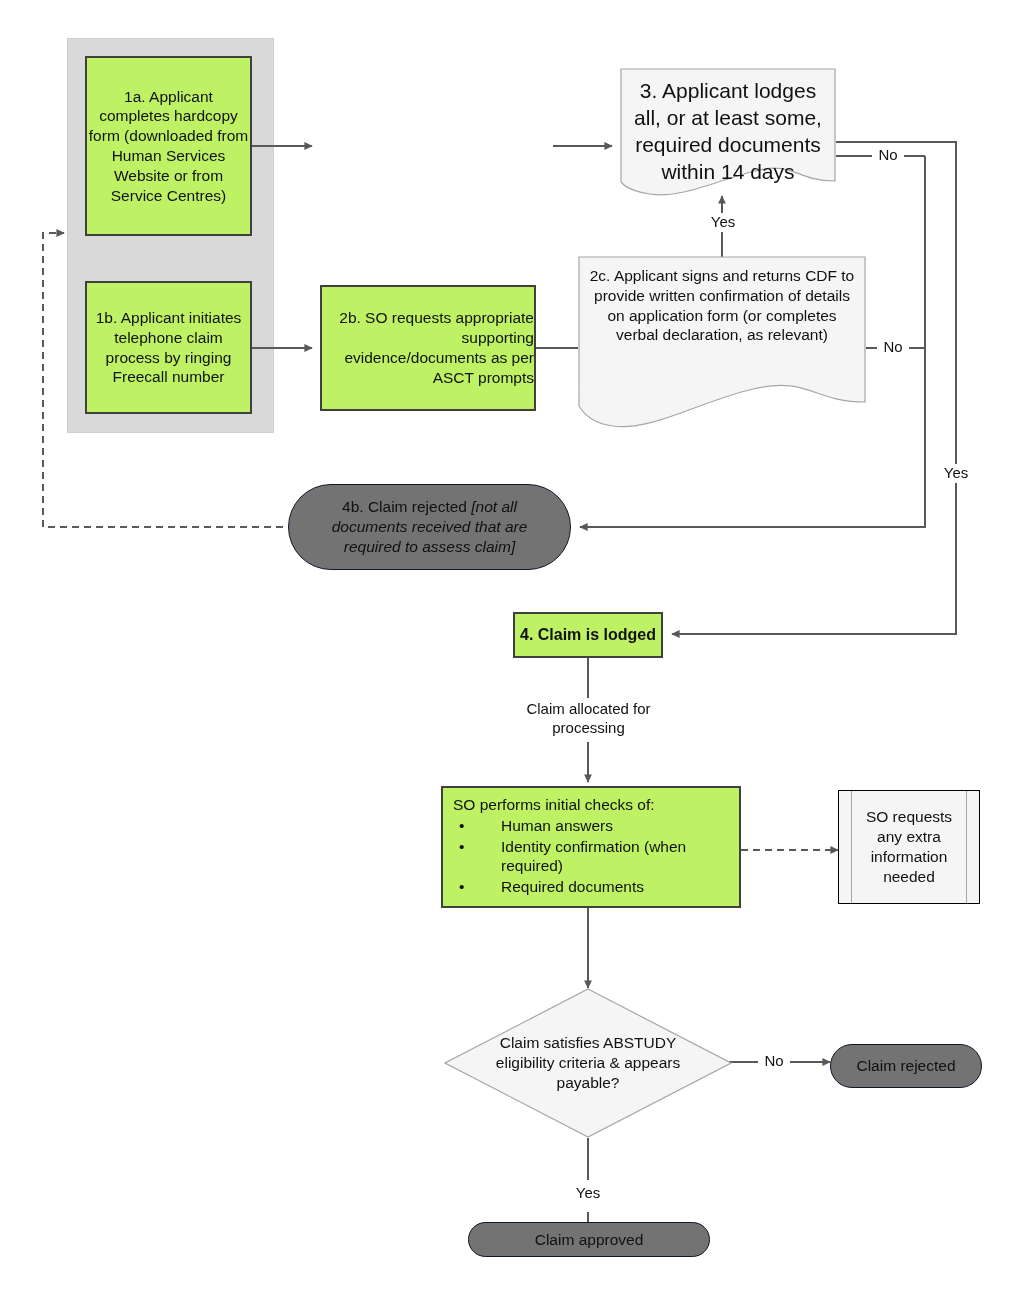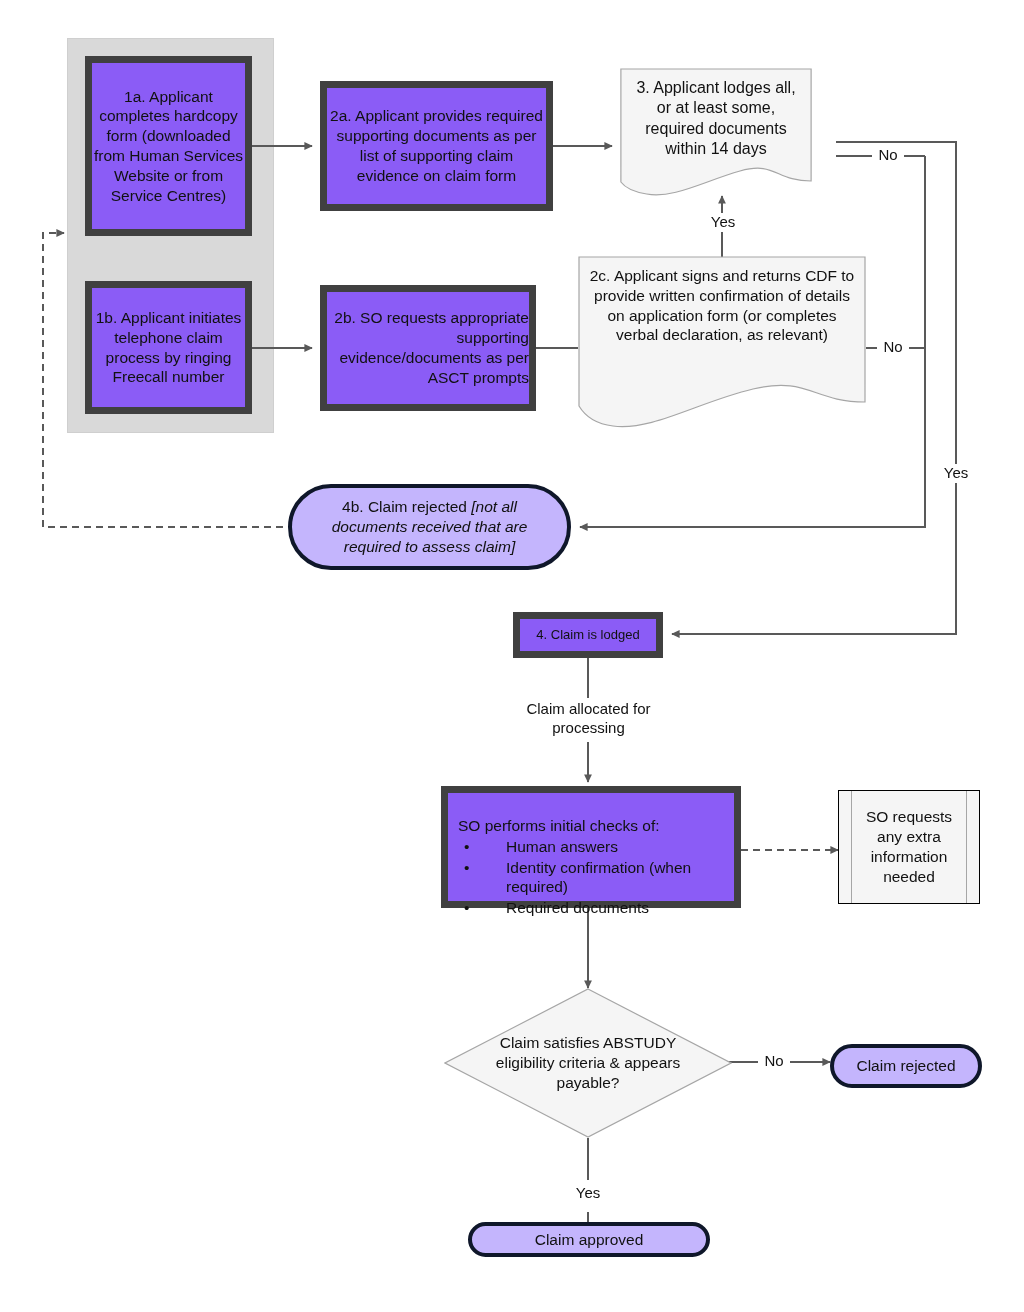--- a/index.html
+++ b/index.html
@@ -35,26 +35,26 @@
     text-align: center;
     line-height: 1.28;
     color: #111111;
   }
   .group-band {
     position: absolute;
     background: #d9d9d9;
     border: 1px solid #cfcfcf;
   }
   .proc {
-    background: #8b5cf6;
-    border: 7px solid #404040;
+    background: #bef264;
+    border: 2px solid #404040;
   }
   .term {
-    background: #c4b5fd;
-    border: 4px solid #0f172a;
+    background: #737373;
+    border: 1px solid #0f172a;
     border-radius: 999px;
   }
   .predef {
     background: #f5f5f5;
     border: 1px solid #000000;
   }
   .predef .bar-l, .predef .bar-r {
     position: absolute;
     top: 0;
     bottom: 0;
@@ -119,21 +119,21 @@
     white-space: nowrap;
   }
   .edge-label.multi { white-space: normal; }
   .checklist {
     display: block;
     text-align: left;
     width: 100%;
     padding: 7px 8px 6px 10px;
     box-sizing: border-box;
   }
-  .checklist .head { display: block; margin-bottom: 1px; margin-top: 16px; }
+  .checklist .head { display: block; margin-bottom: 1px; }
   .checklist .bul {
     display: block;
     position: relative;
     padding-left: 48px;
     margin-bottom: 1px;
   }
   .checklist .bul::before {
     content: "\2022";
     position: absolute;
     left: 6px;
@@ -194,49 +194,46 @@
   </svg>
 
   <div class="node proc" style="left:85px; top:56px; width:167px; height:180px; font-size:15.5px;">
     <span>1a. Applicant completes hardcopy form (downloaded from Human Services Website or from Service Centres)</span>
   </div>
 
   <div class="node proc" style="left:85px; top:281px; width:167px; height:133px; font-size:15.5px;">
     <span>1b. Applicant initiates telephone claim process by ringing  Freecall number</span>
   </div>
 
-  <div class="node proc" style="left:320px; top:81px; width:233px; height:130px; font-size:15.5px;">
-    <span>2a. Applicant provides required supporting documents as per list of supporting claim evidence on claim form</span>
-  </div>
 
   <div class="node proc" style="left:320px; top:285px; width:216px; height:126px; font-size:15.5px;text-align:right;">
     <span>2b. SO requests appropriate supporting evidence/documents as per ASCT prompts</span>
   </div>
 
-  <div class="node docshape" style="left:620px; top:68px; width:192px; height:132px; font-size:16px;">
+  <div class="node docshape" style="left:620px; top:68px; width:216px; height:132px; font-size:21px;">
     <svg class="doc-svg" viewBox="0 0 216 132" preserveAspectRatio="none">
       <path d="M1,1 L215,1 L215,113 C175,113 175,93 135,103 C95,113 60,131 30,126 C16,124 6,120 1,114 Z" fill="#f5f5f5" stroke="#a6a6a6" stroke-width="1.2" vector-effect="non-scaling-stroke"></path>
     </svg>
     <div class="doc-text">3. Applicant lodges all, or at least some, required documents within 14 days</div>
   </div>
 
   <div class="node docshape" style="left:578px; top:256px; width:288px; height:176px; font-size:15.5px;">
     <svg class="doc-svg" viewBox="0 0 288 176" preserveAspectRatio="none">
       <path d="M1,1 L287,1 L287,146 C235,146 230,120 175,133 C120,146 75,175 35,170 C18,168 7,160 1,150 Z" fill="#f5f5f5" stroke="#a6a6a6" stroke-width="1.2" vector-effect="non-scaling-stroke"></path>
     </svg>
     <div class="doc-text">2c. Applicant signs and returns CDF to provide written confirmation of details on application form (or completes verbal declaration, as relevant)</div>
   </div>
 
   <div class="node term" style="left:288px; top:484px; width:283px; height:86px; font-size:15.5px; padding:0 16px;">
     <span>
       <span>4b. Claim rejected </span><span class="italic">[not all documents received that are required to assess claim]</span>
     </span>
   </div>
 
-  <div class="node proc" style="left:513px; top:612px; width:150px; height:46px; font-size:13px;">
+  <div class="node proc" style="left:513px; top:612px; width:150px; height:46px; font-size:16px;font-weight:bold;">
     <span>4. Claim is lodged</span>
   </div>
 
   <div class="node proc" style="left:441px; top:786px; width:300px; height:122px; font-size:15.5px; align-items:flex-start;">
     <span class="checklist">
       <span class="head">SO performs initial checks of:</span>
       <span class="bul">Human answers</span>
       <span class="bul">Identity confirmation (when required)</span>
       <span class="bul">Required documents</span>
     </span>

